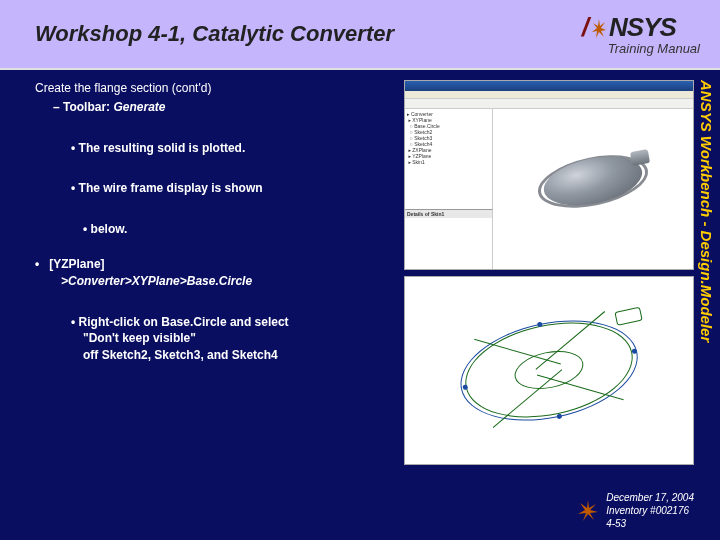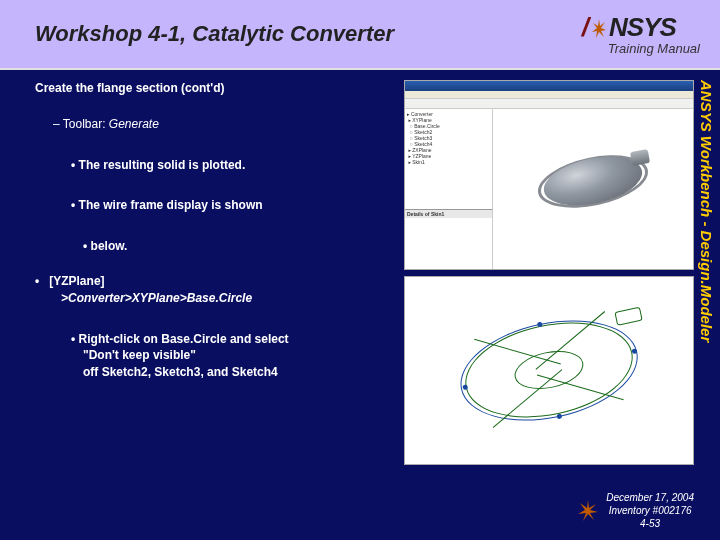--- a/index.html
+++ b/index.html
@@ -63,26 +63,26 @@
   .content {
     position: absolute;
     top: 80px;
     left: 35px;
     width: 360px;
     color: #fff;
     font-size: 12px;
     line-height: 1.4;
   }
   .sect-head {
-    font-weight: bold;
-    margin-bottom: 19px;
+    font-weight: normal;
+    margin-bottom: 2px;
   }
   .dash {
     padding-left: 18px;
-    font-weight: normal;
+    font-weight: bold;
   }
   .dash::before { content: "– "; }
   .dash .em { font-style: italic; }
   .bul {
     padding-left: 36px;
     font-weight: bold;
     margin-top: 24px;
   }
   .bul::before { content: "•  "; }
   .sect2 { margin-top: 18px; }
@@ -269,21 +269,21 @@
     align-items: center;
     justify-content: flex-start;
   }
   .footer {
     position: absolute;
     right: 26px;
     bottom: 10px;
     color: #fff;
     font-size: 10px;
     font-style: italic;
-    text-align: center;
+    text-align: left;
     line-height: 1.3;
   }
   .footer-logo {
     position: absolute;
     right: 120px;
     bottom: 18px;
     width: 24px;
     height: 24px;
   }
 </style>

